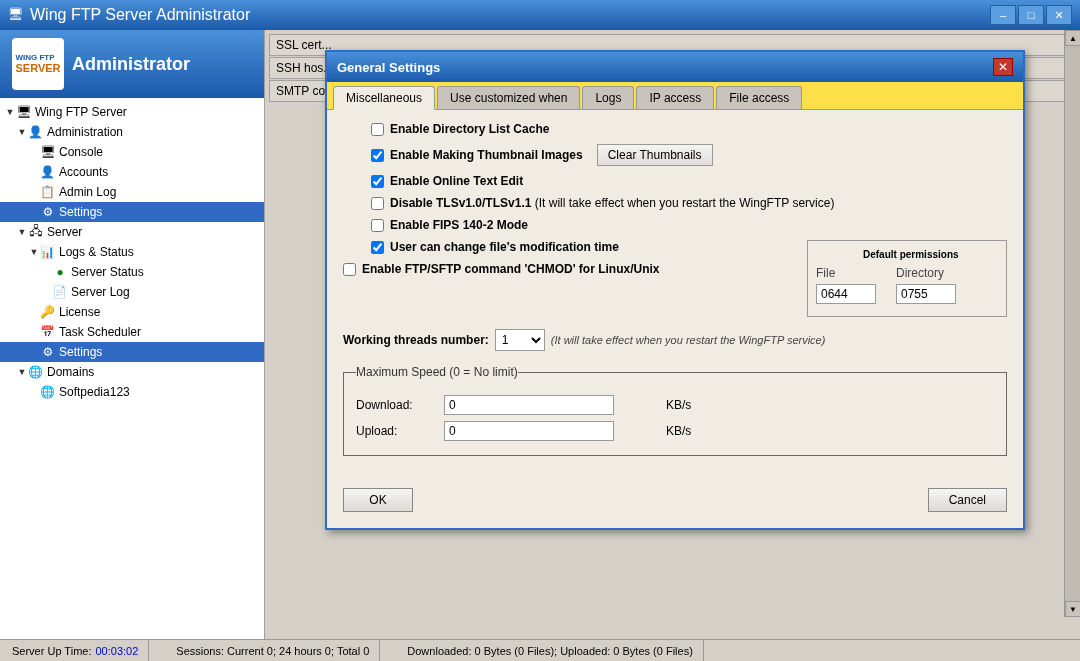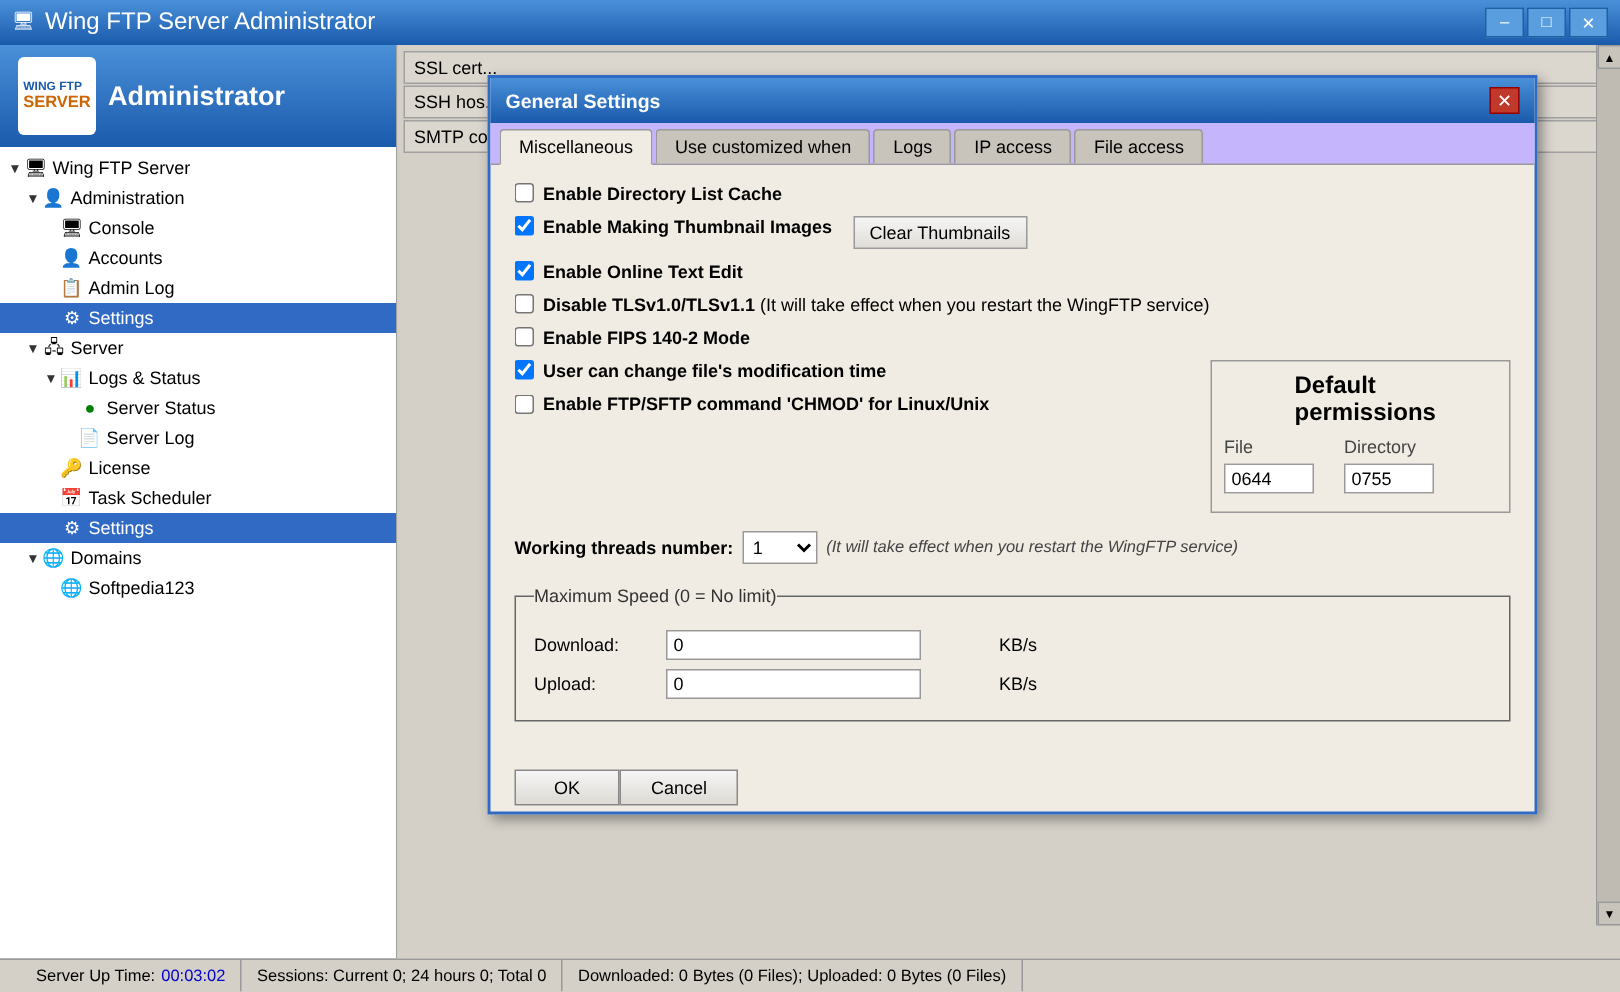--- a/index.html
+++ b/index.html
@@ -139,21 +139,21 @@
       color: white;
       font-size: 12px;
       cursor: pointer;
       display: flex; align-items: center; justify-content: center;
     }
 
     
     .tab-bar {
       display: flex;
       padding: 4px 6px 0;
-      background: #c4b5fd;
+      background: #fde047;
       border-bottom: 1px solid #999;
     }
     .tab {
       padding: 4px 12px;
       background: #c8c4bc;
       border: 1px solid #999;
       border-bottom: none;
       margin-right: 2px;
       cursor: pointer;
       font-size: 12px;
@@ -167,41 +167,43 @@
       z-index: 1;
     }
 
     
     .dialog-content {
       padding: 12px 16px;
     }
 
     .checkbox-row {
       display: flex;
+      align-items: center;
       margin-bottom: 8px;
       gap: 6px;
+      margin-left: 28px;
     }
     .checkbox-row input[type=checkbox] { width: 13px; height: 13px; flex-shrink: 0; }
 
     .clear-btn {
       padding: 3px 10px;
       background: linear-gradient(to bottom, #f5f5f5, #e0ddd8);
       border: 1px solid #999;
       font-size: 12px;
       cursor: pointer;
       margin-left: 8px;
     }
 
     .permissions-box {
       border: 1px solid #999;
       padding: 8px;
       margin-left: auto;
       width: 200px;
     }
-    .permissions-title { font-weight: bold; font-size: 16px; margin-bottom: 6px; padding-left: 47px; }
+    .permissions-title { font-weight: bold; font-size: 10px; margin-bottom: 6px; padding-left: 47px; }
     .permissions-row {
       display: flex;
       gap: 20px;
       margin-bottom: 4px;
     }
     .perm-col { display: flex; flex-direction: column; gap: 4px; }
     .perm-label { font-size: 12px; color: #444; }
     .perm-input {
       width: 60px;
       border: 1px solid #999;
@@ -256,43 +258,43 @@
       border: 1px solid #999;
       background: white;
       padding: 2px 4px;
       font-size: 12px;
     }
     .speed-unit { font-size: 12px; margin-left: 44px; }
 
     
     .dialog-footer {
       display: flex;
-      justify-content: flex-start;
-      gap: 0;
-      padding: 8px 16px 4px;
+      justify-content: space-between;
+      gap: 20px;
+      padding: 8px 16px 16px;
     }
     .footer-btn {
       padding: 4px 20px;
       font-size: 12px;
       cursor: pointer;
       background: linear-gradient(to bottom, #f5f5f5, #dddad4);
       border: 1px solid #888;
       min-width: 70px;
     }
 
     
     .status-bar {
       height: 22px;
       background: #d4d0c8;
       border-top: 1px solid #999;
       display: flex;
       align-items: flex-start;
-      padding: 0 20px;
+      padding: 0 8px;
       font-size: 11px;
-      gap: 0;
+      gap: 17px;
     }
     .status-seg {
       padding: 0 10px;
       border-right: 1px solid #999;
       height: 100%;
       display: flex;
       align-items: center;
     }
     .status-seg:first-child { padding-left: 4px; }
     .status-uptime { color: #0000cc; }

